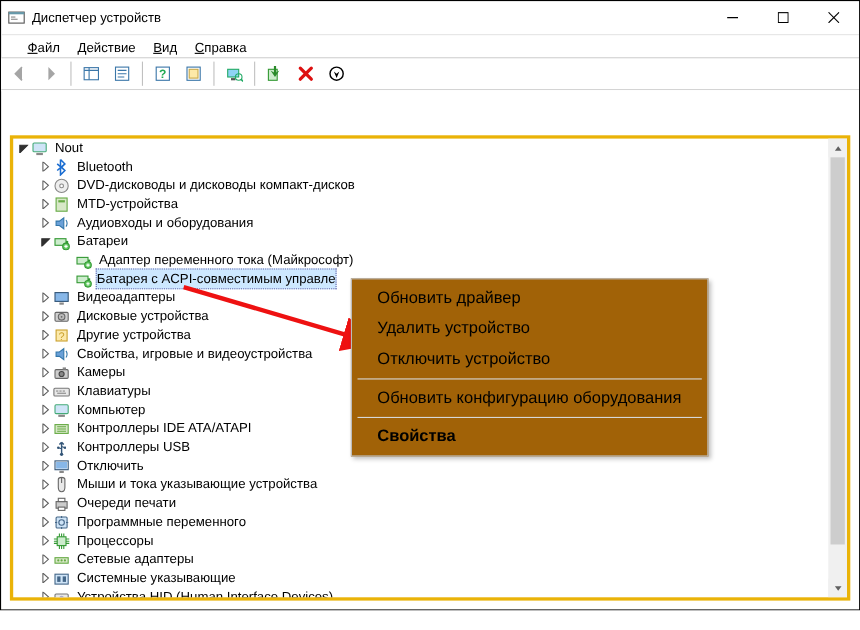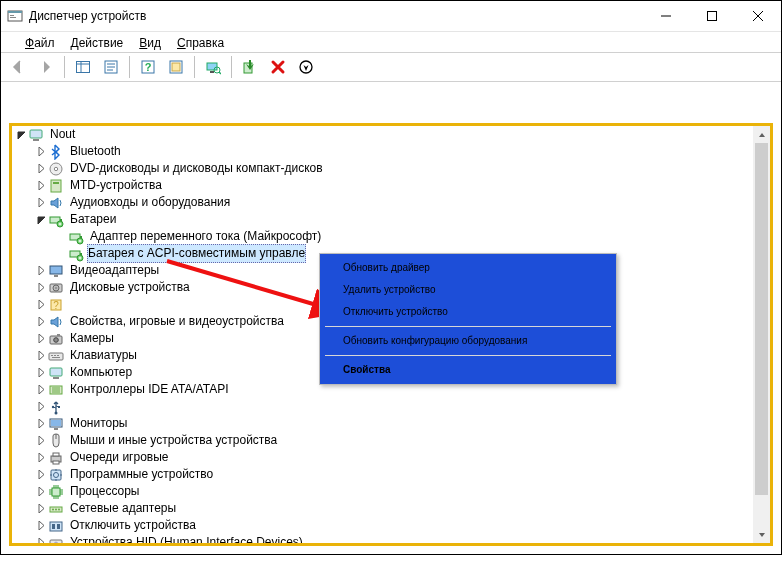--- a/index.html
+++ b/index.html
@@ -122,27 +122,27 @@
   .dev-icon { width:16px; height:16px; margin:0 3px 0 0;
               display:flex; align-items:center; justify-content:center;}
   .dev-icon svg { width:16px; height:16px; }
   .label { padding:0 3px; }
   .row.selected .label { background:#cde8ff; border:1px dotted #66a; padding:0 0;}
   .row.selected { }
 
   
   .context-menu {
     position:absolute;
-    background:#1d4ed8;
+    background:#a16207;
     border:1px solid #bcbcbc;
     box-shadow:2px 2px 4px rgba(0,0,0,0.25);
     padding:3px;
     min-width:290px;
     z-index:10;
-    font-size:10px;
+    font-size:15px;
   }
   .context-menu .cm-item {
     padding:5px 20px 6px 20px;
   }
   .context-menu .cm-item.bold { font-weight:bold; }
   .context-menu .cm-sep {
     height:0; margin:3px 2px;
     border-top:1px solid #d7d7d7;
   }
   
@@ -441,20 +441,21 @@
                       <svg width="9" height="9" viewBox="0 0 9 9">
                         <path d="M2 0 L7 4.5 L2 9 Z" fill="none" stroke-width="1"></path>
                       </svg>
                     </span>
                     <span class="dev-icon">
                       <svg viewBox="0 0 16 16">
                         <rect x="3" y="3" width="10" height="10" fill="#fce9aa" stroke="#caa12e"></rect>
                         <text x="8" y="12" text-anchor="middle" font-size="10" fill="#caa12e">?</text>
                       </svg>
                     </span>
+                    <span class="label">Другие устройства</span>
                   </div>
                 </li>
                 <li class="node">
                   <div class="row">
                     <span class="twisty">
                       <svg width="9" height="9" viewBox="0 0 9 9">
                         <path d="M2 0 L7 4.5 L2 9 Z" fill="none" stroke-width="1"></path>
                       </svg>
                     </span>
                     <span class="dev-icon">
@@ -545,87 +546,88 @@
                     </span>
                     <span class="dev-icon">
                       <svg viewBox="0 0 16 16">
                         <path d="M8 14 V3 M8 3 L6 5 M8 3 L10 5" stroke="#357" stroke-width="1.3" fill="none"></path>
                         <circle cx="8" cy="14" r="1.5" fill="#357"></circle>
                         <circle cx="5" cy="8" r="1.2" fill="#357"></circle>
                         <rect x="10" y="7" width="2" height="2" fill="#357"></rect>
                         <path d="M8 9 L5 8 M8 7 L11 8" stroke="#357"></path>
                       </svg>
                     </span>
+                    <span class="label">Контроллеры USB</span>
                   </div>
                 </li>
                 <li class="node">
                   <div class="row">
                     <span class="twisty">
                       <svg width="9" height="9" viewBox="0 0 9 9">
                         <path d="M2 0 L7 4.5 L2 9 Z" fill="none" stroke-width="1"></path>
                       </svg>
                     </span>
                     <span class="dev-icon">
                       <svg viewBox="0 0 16 16">
                         <rect x="2" y="3" width="12" height="8" fill="#fff" stroke="#357"></rect>
                         <rect x="3" y="4" width="10" height="6" fill="#87b7e8"></rect>
                         <rect x="6" y="12" width="4" height="2" fill="#888"></rect>
                       </svg>
                     </span>
-                    <span class="label">Мониторы</span>
+                    <span class="label">Отключить</span>
                   </div>
                 </li>
                 <li class="node">
                   <div class="row">
                     <span class="twisty">
                       <svg width="9" height="9" viewBox="0 0 9 9">
                         <path d="M2 0 L7 4.5 L2 9 Z" fill="none" stroke-width="1"></path>
                       </svg>
                     </span>
                     <span class="dev-icon">
                       <svg viewBox="0 0 16 16">
                         <path d="M5 3 Q5 1 8 1 Q11 1 11 3 V10 Q11 14 8 14 Q5 14 5 10 Z" fill="#e8e8e8" stroke="#666"></path>
                         <line x1="8" y1="1" x2="8" y2="6" stroke="#666"></line>
                       </svg>
                     </span>
-                    <span class="label">Мыши и иные устройства устройства</span>
+                    <span class="label">Мыши и тока указывающие устройства</span>
                   </div>
                 </li>
                 <li class="node">
                   <div class="row">
                     <span class="twisty">
                       <svg width="9" height="9" viewBox="0 0 9 9">
                         <path d="M2 0 L7 4.5 L2 9 Z" fill="none" stroke-width="1"></path>
                       </svg>
                     </span>
                     <span class="dev-icon">
                       <svg viewBox="0 0 16 16">
                         <rect x="3" y="6" width="10" height="6" fill="#ccc" stroke="#666"></rect>
                         <rect x="5" y="3" width="6" height="3" fill="#fff" stroke="#666"></rect>
                         <rect x="5" y="11" width="6" height="3" fill="#fff" stroke="#666"></rect>
                       </svg>
                     </span>
-                    <span class="label">Очереди игровые</span>
+                    <span class="label">Очереди печати</span>
                   </div>
                 </li>
                 <li class="node">
                   <div class="row">
                     <span class="twisty">
                       <svg width="9" height="9" viewBox="0 0 9 9">
                         <path d="M2 0 L7 4.5 L2 9 Z" fill="none" stroke-width="1"></path>
                       </svg>
                     </span>
                     <span class="dev-icon">
                       <svg viewBox="0 0 16 16">
                         <rect x="3" y="3" width="10" height="10" rx="1" fill="#cfe4f7" stroke="#468"></rect>
                         <circle cx="8" cy="8" r="2.5" fill="none" stroke="#468"></circle>
                         <path d="M8 4 V2 M8 12 V14 M4 8 H2 M12 8 H14" stroke="#468"></path>
                       </svg>
                     </span>
-                    <span class="label">Программные устройство</span>
+                    <span class="label">Программные переменного</span>
                   </div>
                 </li>
                 <li class="node">
                   <div class="row">
                     <span class="twisty">
                       <svg width="9" height="9" viewBox="0 0 9 9">
                         <path d="M2 0 L7 4.5 L2 9 Z" fill="none" stroke-width="1"></path>
                       </svg>
                     </span>
                     <span class="dev-icon">
@@ -662,21 +664,21 @@
                         <path d="M2 0 L7 4.5 L2 9 Z" fill="none" stroke-width="1"></path>
                       </svg>
                     </span>
                     <span class="dev-icon">
                       <svg viewBox="0 0 16 16">
                         <rect x="2" y="4" width="12" height="9" fill="#cfe4f7" stroke="#468"></rect>
                         <rect x="4" y="6" width="3" height="5" fill="#468"></rect>
                         <rect x="9" y="6" width="3" height="5" fill="#468"></rect>
                       </svg>
                     </span>
-                    <span class="label">Отключить устройства</span>
+                    <span class="label">Системные указывающие</span>
                   </div>
                 </li>
                 <li class="node">
                   <div class="row">
                     <span class="twisty">
                       <svg width="9" height="9" viewBox="0 0 9 9">
                         <path d="M2 0 L7 4.5 L2 9 Z" fill="none" stroke-width="1"></path>
                       </svg>
                     </span>
                     <span class="dev-icon">

